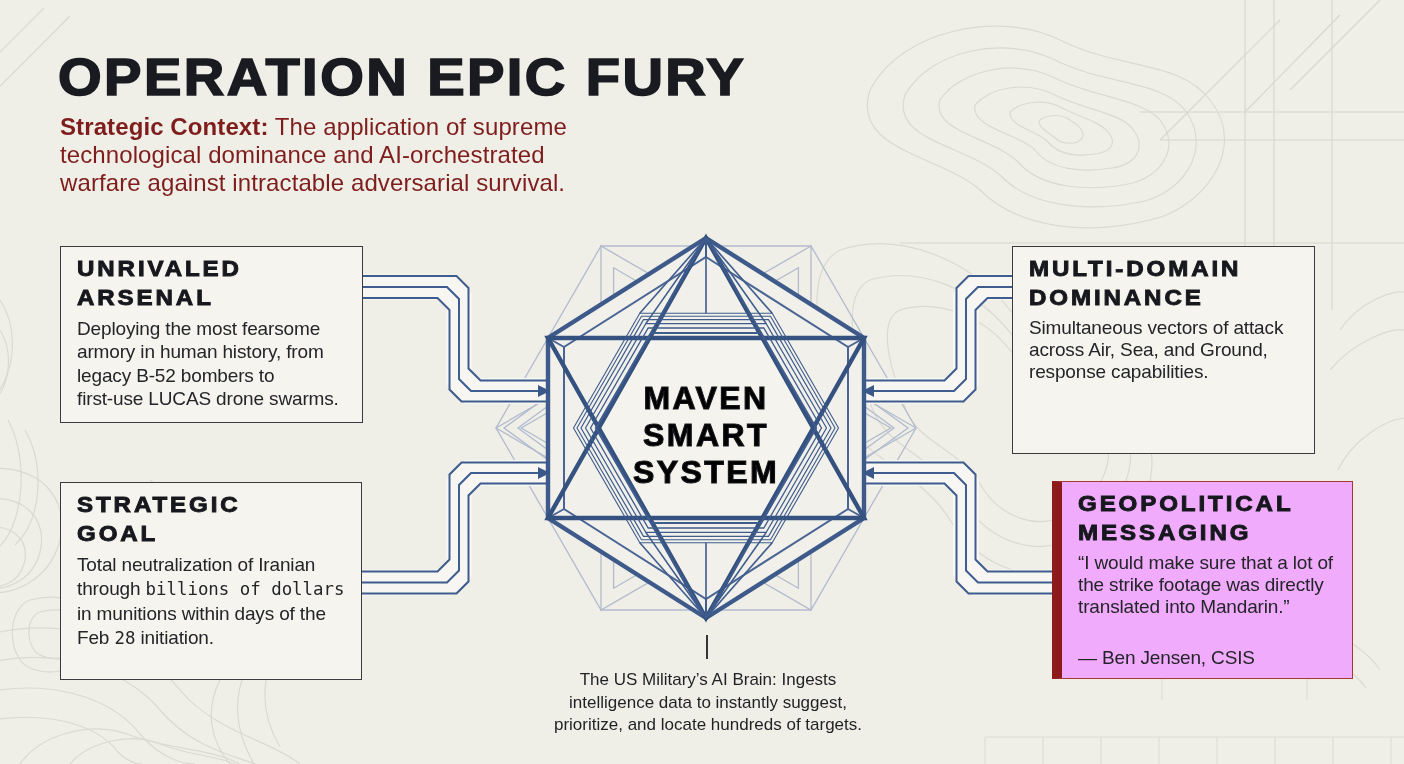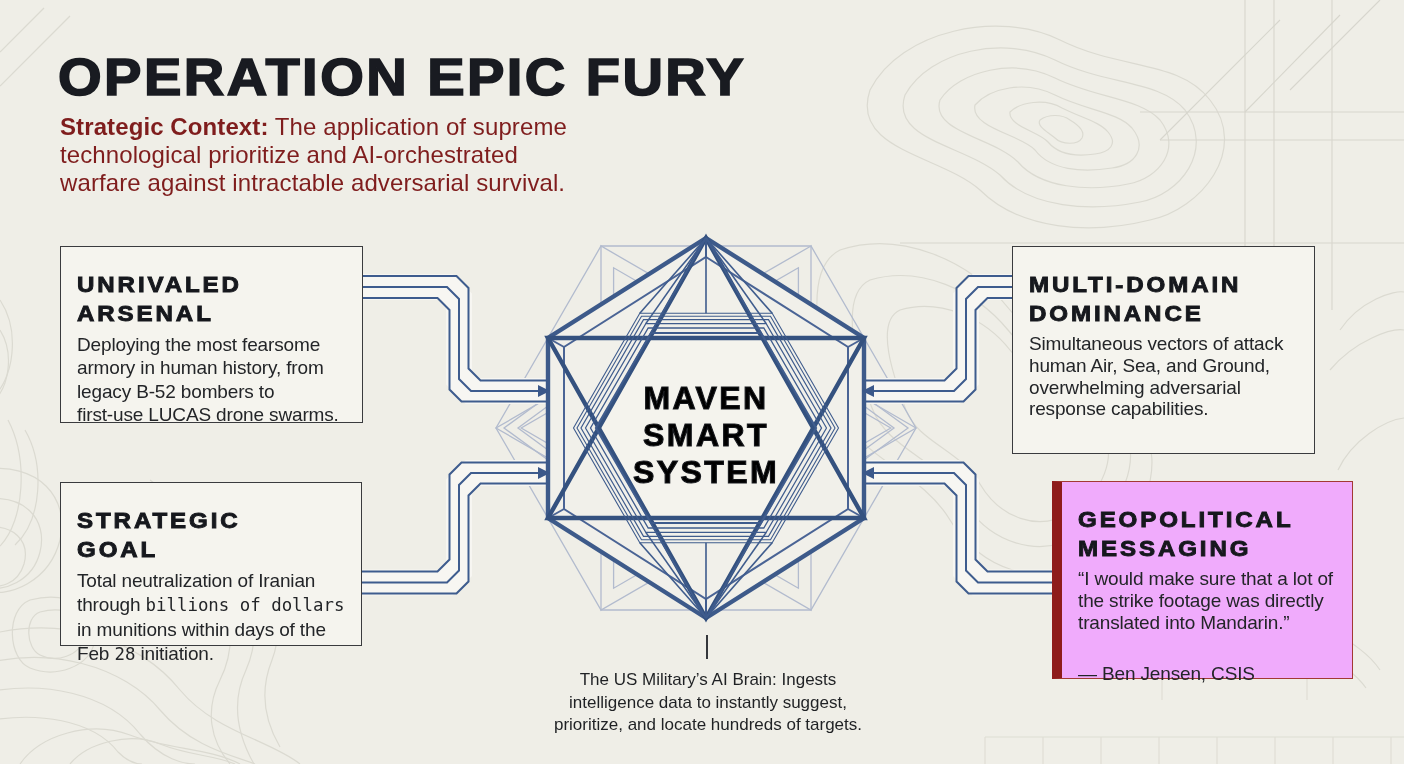--- a/index.html
+++ b/index.html
@@ -11,21 +11,21 @@
   
   .title{position:absolute;left:58px;top:48px;font-size:51px;font-weight:700;
          letter-spacing:2.2px;color:#191b21;-webkit-text-stroke:1.6px #191b21;
          white-space:nowrap;transform:scaleX(1.1);transform-origin:0 0;}
   .subtitle{position:absolute;left:60px;top:113px;font-size:24px;line-height:28px;
             color:#7f1d1d;letter-spacing:0.1px;}
   .subtitle .b{font-weight:700;}
 
   
   .infobox{position:absolute;background:#f5f4ee;border:1.6px solid #3a3b3e;
-           box-sizing:border-box;padding:28px 16px;}
+           box-sizing:border-box;padding:12px 16px;}
   .infobox .bhead{font-size:21.5px;line-height:29px;font-weight:700;color:#16181d;
                   letter-spacing:2.6px;-webkit-text-stroke:0.9px #16181d;margin:-4px 0 4px 0;
                   transform:scaleX(1.12);transform-origin:0 50%;}
   .infobox .bbody{font-size:19px;line-height:23.3px;color:#232528;letter-spacing:-0.15px;}
   #box-strategic .bbody{line-height:24.3px;}
   #box-multidomain .bbody, #box-geopolitical .bbody{line-height:21.8px;}
   .mono{font-family:"DejaVu Sans Mono",monospace;font-size:17.4px;letter-spacing:0;}
   #box-geopolitical{background:#f0abfc;border:1.6px solid #a23a34;border-left:10px solid #8e1b1b;}
   .attr{margin-top:30px;}
 
@@ -192,59 +192,58 @@
       <polygon points="550,391 538,385 538,397"></polygon>
       <polygon points="550,473 538,467 538,479"></polygon>
       <polygon points="862,391 874,385 874,397"></polygon>
       <polygon points="862,473 874,467 874,479"></polygon>
     </g>
   </svg>
 
   <div class="title">OPERATION EPIC FURY</div>
   <div class="subtitle">
     <div><span class="b">Strategic Context:</span><span> The application of supreme</span></div>
-    <div>technological prioritize and AI-orchestrated</div>
+    <div>technological dominance and AI-orchestrated</div>
     <div>warfare against intractable adversarial survival.</div>
   </div>
 
   <div class="infobox" id="box-unrivaled" style="left:60px;top:246px;width:303px;height:177px;">
     <div class="bhead">
       <div>UNRIVALED</div>
       <div>ARSENAL</div>
     </div>
     <div class="bbody">
       <div>Deploying the most fearsome</div>
       <div>armory in human history, from</div>
       <div>legacy B-52 bombers to</div>
       <div>first-use LUCAS drone swarms.</div>
     </div>
   </div>
 
-  <div class="infobox" id="box-strategic" style="left:60px;top:482px;width:302px;height:164px;">
+  <div class="infobox" id="box-strategic" style="left:60px;top:482px;width:302px;height:198px;">
     <div class="bhead">
       <div>STRATEGIC</div>
       <div>GOAL</div>
     </div>
     <div class="bbody">
       <div>Total neutralization of Iranian</div>
       <div><span>through </span><span class="mono">billions of dollars</span></div>
       <div>in munitions within days of the</div>
       <div><span>Feb </span><span class="mono">28</span><span> initiation.</span></div>
     </div>
   </div>
 
   <div class="infobox" id="box-multidomain" style="left:1012px;top:246px;width:303px;height:208px;">
     <div class="bhead">
       <div>MULTI-DOMAIN</div>
       <div>DOMINANCE</div>
     </div>
     <div class="bbody">
       <div>Simultaneous vectors of attack</div>
-      <div>human Air, Sea, and Ground,</div>
-      <div>overwhelming adversarial</div>
+      <div>across Air, Sea, and Ground,</div>
       <div>response capabilities.</div>
     </div>
   </div>
 
   <div class="infobox" id="box-geopolitical" style="left:1052px;top:481px;width:301px;height:198px;">
     <div class="bhead">
       <div>GEOPOLITICAL</div>
       <div>MESSAGING</div>
     </div>
     <div class="bbody">

